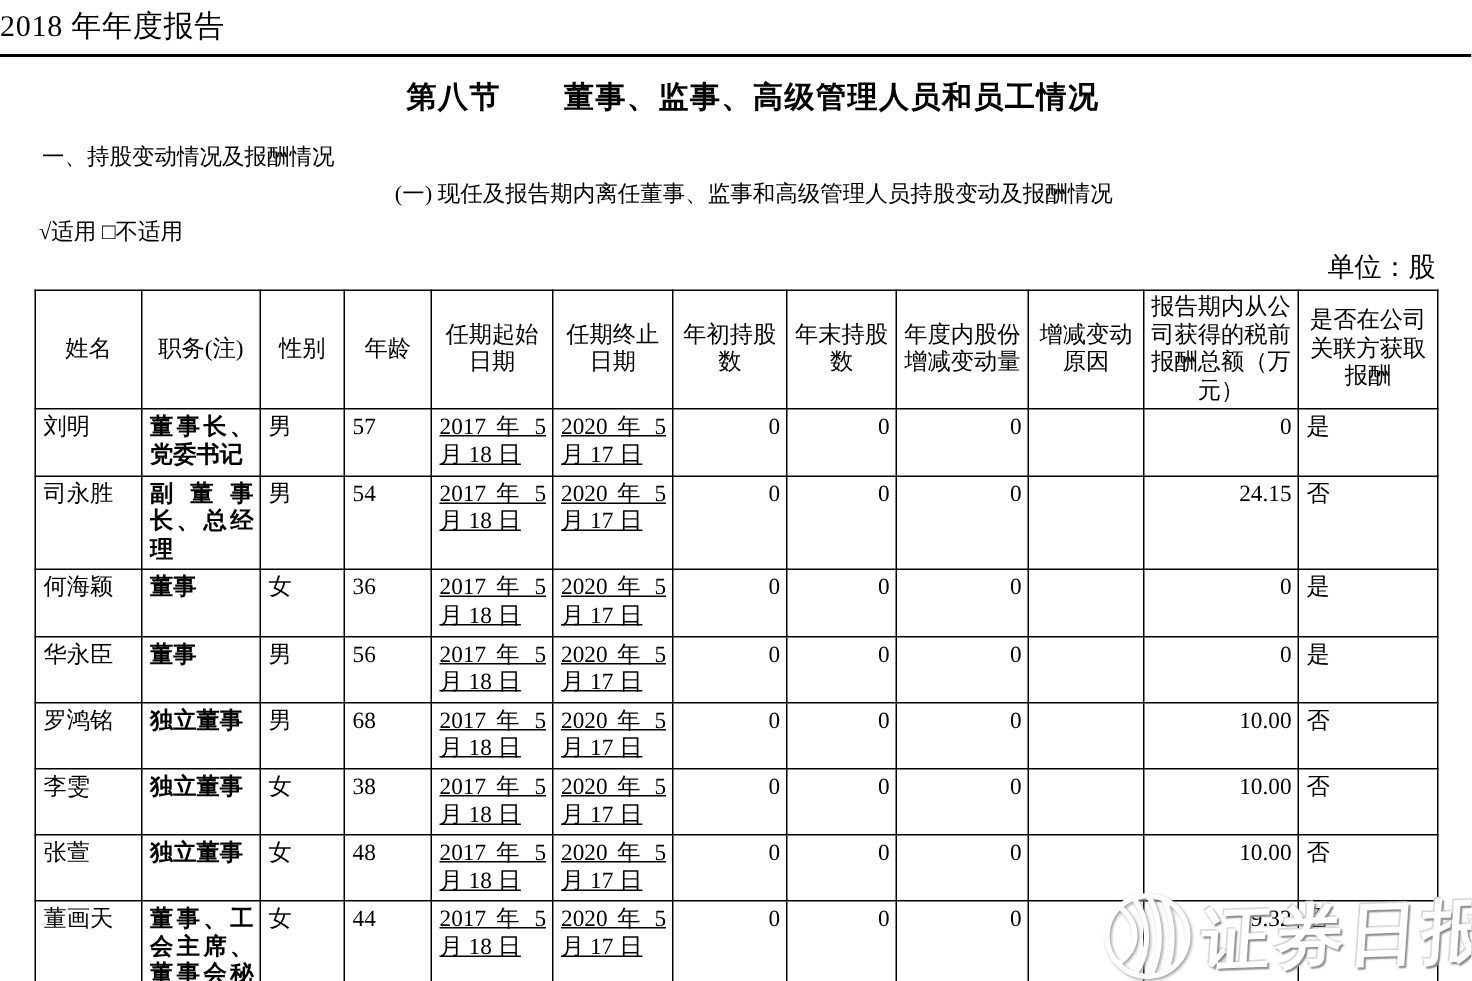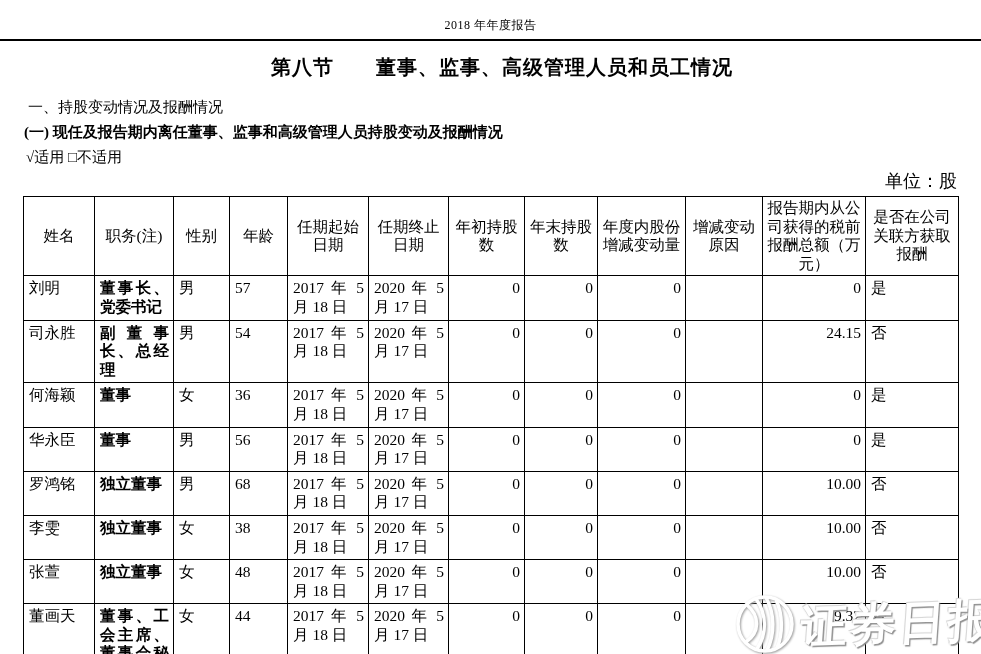--- a/index.html
+++ b/index.html
@@ -2,35 +2,35 @@
 <html><head>
 <meta charset="utf-8">
 <style>
   html,body{margin:0;padding:0;}
   body{
     width:981px;height:654px;position:relative;overflow:hidden;
     background:#ffffff;color:#000;
     font-family:"Liberation Serif","DejaVu Serif",serif;
   }
   .report-header{
-    padding-top:17px;text-align:center;font-size:12px;letter-spacing:.5px;
+    padding-top:4px;font-size:20px;letter-spacing:.5px;
   }
   .header-rule{
     margin-top:5px;border:0;border-top:2px solid #000;height:0;
   }
   .page-title{
     margin:13px 0 0 0;text-align:center;font-size:20px;font-weight:bold;
     letter-spacing:1px;
     padding-left:23px;
   }
   .sec-heading{
     margin:17px 0 0 28px;font-size:15px;font-weight:normal;
   }
   .subsec-heading{
-    margin:6px 0 0 24px;font-size:15px;font-weight:bold;
+    margin:6px 0 0 24px;font-size:15px;font-weight:normal;text-align:center;
   }
   .applicability{
     margin:6px 0 0 26px;font-size:15px;
   }
   .unit-label{
     margin:2px 24px 3px 0;text-align:right;font-size:18px;
   }
   table.main{
     margin-left:23px;width:935px;border-collapse:collapse;table-layout:fixed;
     border:1.5px solid #000;font-size:15.5px;
@@ -38,21 +38,21 @@
   table.main th, table.main td{
     border:1px solid #000;line-height:1.2;overflow:hidden;
   }
   table.main th{
     font-weight:normal;text-align:center;vertical-align:middle;padding:2px 3px;
   }
   thead tr{height:70px;}
   table.main td{
     vertical-align:top;padding:3px 4px 3px 5px;
   }
-  td.date{text-align:justify;padding-right:6px;}
+  td.date{text-align:justify;padding-right:6px;text-decoration:underline;}
   td.pos{text-align:justify;font-weight:bold;}
   td.num{text-align:right;padding-right:9px;}
   td.txt{text-align:left;}
   
   .watermark{
     position:absolute;left:733px;top:584px;width:260px;height:80px;
     display:flex;align-items:center;pointer-events:none;
   }
   .wm-logo{flex:0 0 auto;filter:drop-shadow(1.5px 1.5px 1px #9a9a9a);}
   .wm-text{

